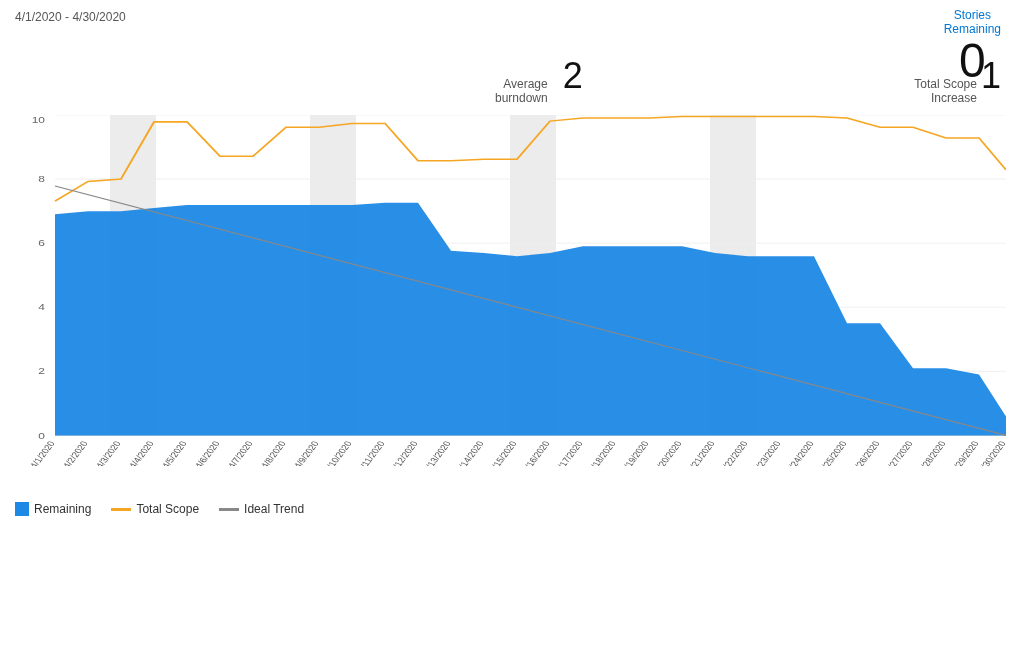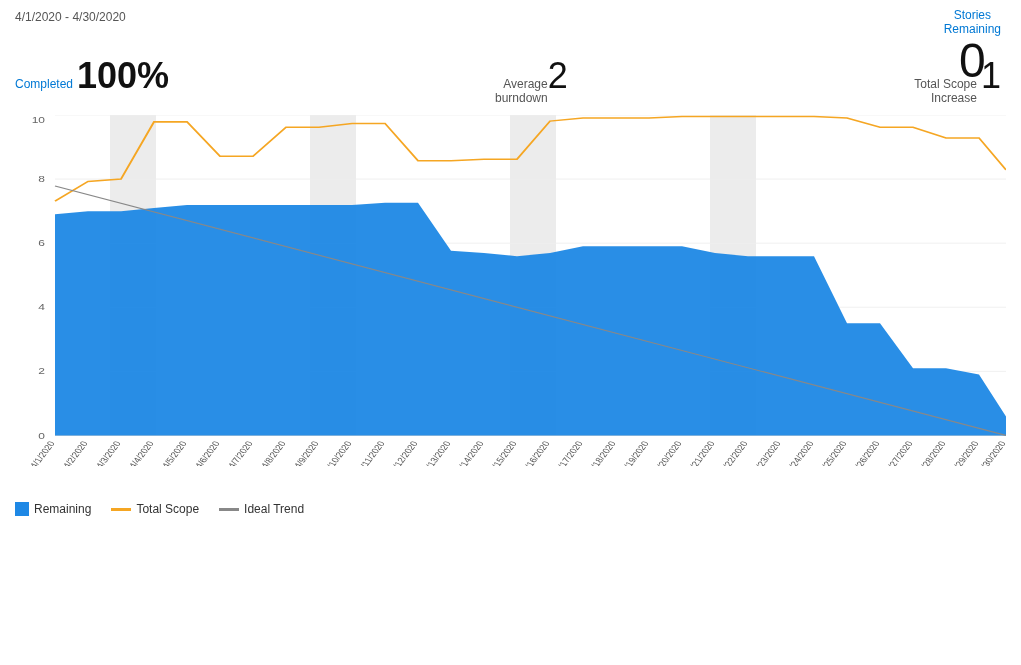--- a/index.html
+++ b/index.html
@@ -12,21 +12,21 @@
     .stories-remaining { position: absolute; top: 8px; right: 20px; text-align: center; }
     .stories-remaining .label { font-size: 12px; color: #0078d4; line-height: 1.2; }
     .stories-remaining .value { font-size: 48px; font-weight: 300; color: #111; line-height: 1; }
     
     .stats-row { position: absolute; top: 55px; left: 15px; right: 20px; display: flex; align-items: flex-start; }
     
     .stat-completed { display: flex; align-items: baseline; gap: 4px; }
     .stat-completed .label { font-size: 12px; color: #0078d4; }
     .stat-completed .value { font-size: 36px; font-weight: 700; color: #111; }
     
-    .stat-avg { position: absolute; left: 480px; display: flex; flex-direction: row; align-items: baseline; gap: 0; }
+    .stat-avg { position: absolute; left: 480px; display: flex; flex-direction: row; align-items: baseline; gap: 15px; }
     .stat-avg .label { font-size: 12px; color: #555; text-align: right; }
     .stat-avg .value { font-size: 36px; font-weight: 300; color: #111; }
     
     .stat-scope { position: absolute; right: 0; display: flex; flex-direction: row; align-items: baseline; gap: 4px; }
     .stat-scope .label { font-size: 12px; color: #555; text-align: right; }
     .stat-scope .value { font-size: 36px; font-weight: 300; color: #111; }
     
     .chart-area { position: absolute; top: 115px; left: 15px; right: 15px; bottom: 60px; }
     
     .legend { position: absolute; bottom: 10px; left: 15px; display: flex; align-items: center; gap: 20px; font-size: 12px; color: #333; }
@@ -43,24 +43,20 @@
 
   <div class="stories-remaining">
     <div class="label">
       <span>Stories</span><br>
       <span>Remaining</span>
     </div>
     <div class="value">0</div>
   </div>
 
   <div class="stats-row">
-    <div class="stat-completed">
-      <span class="label">Completed</span>
-      <span class="value">100%</span>
-    </div>
     <div class="stat-avg">
       <span class="label" style="white-space:pre-line;">Average
 burndown</span>
       <span class="value">2</span>
     </div>
     <div class="stat-scope">
       <span class="label" style="white-space:pre-line;">Total Scope
 Increase</span>
       <span class="value">1</span>
     </div>

